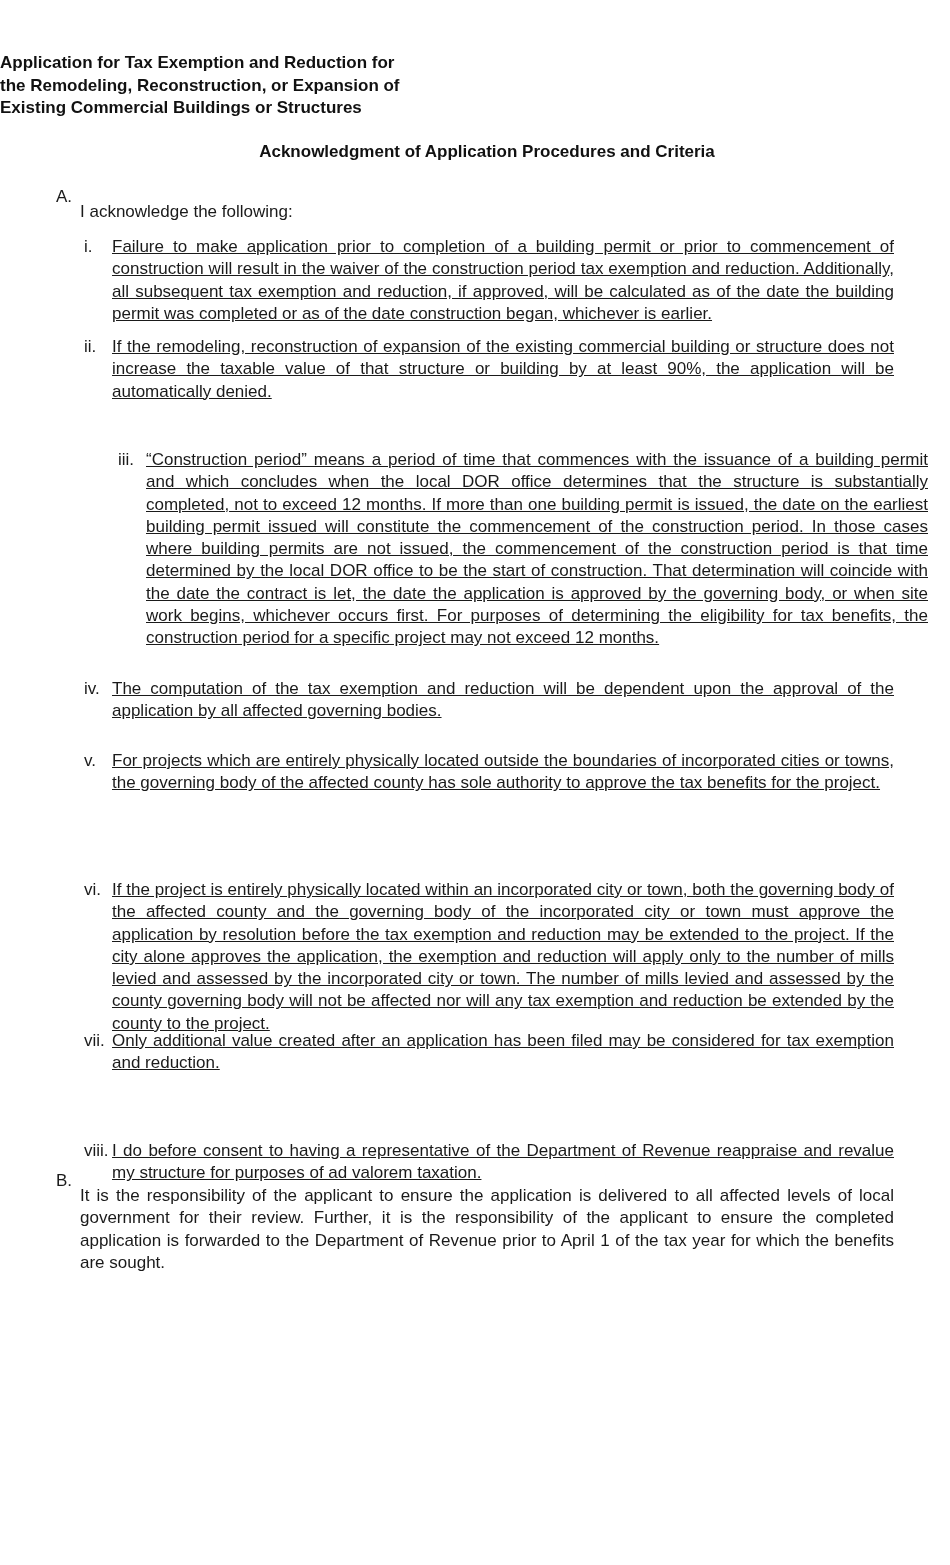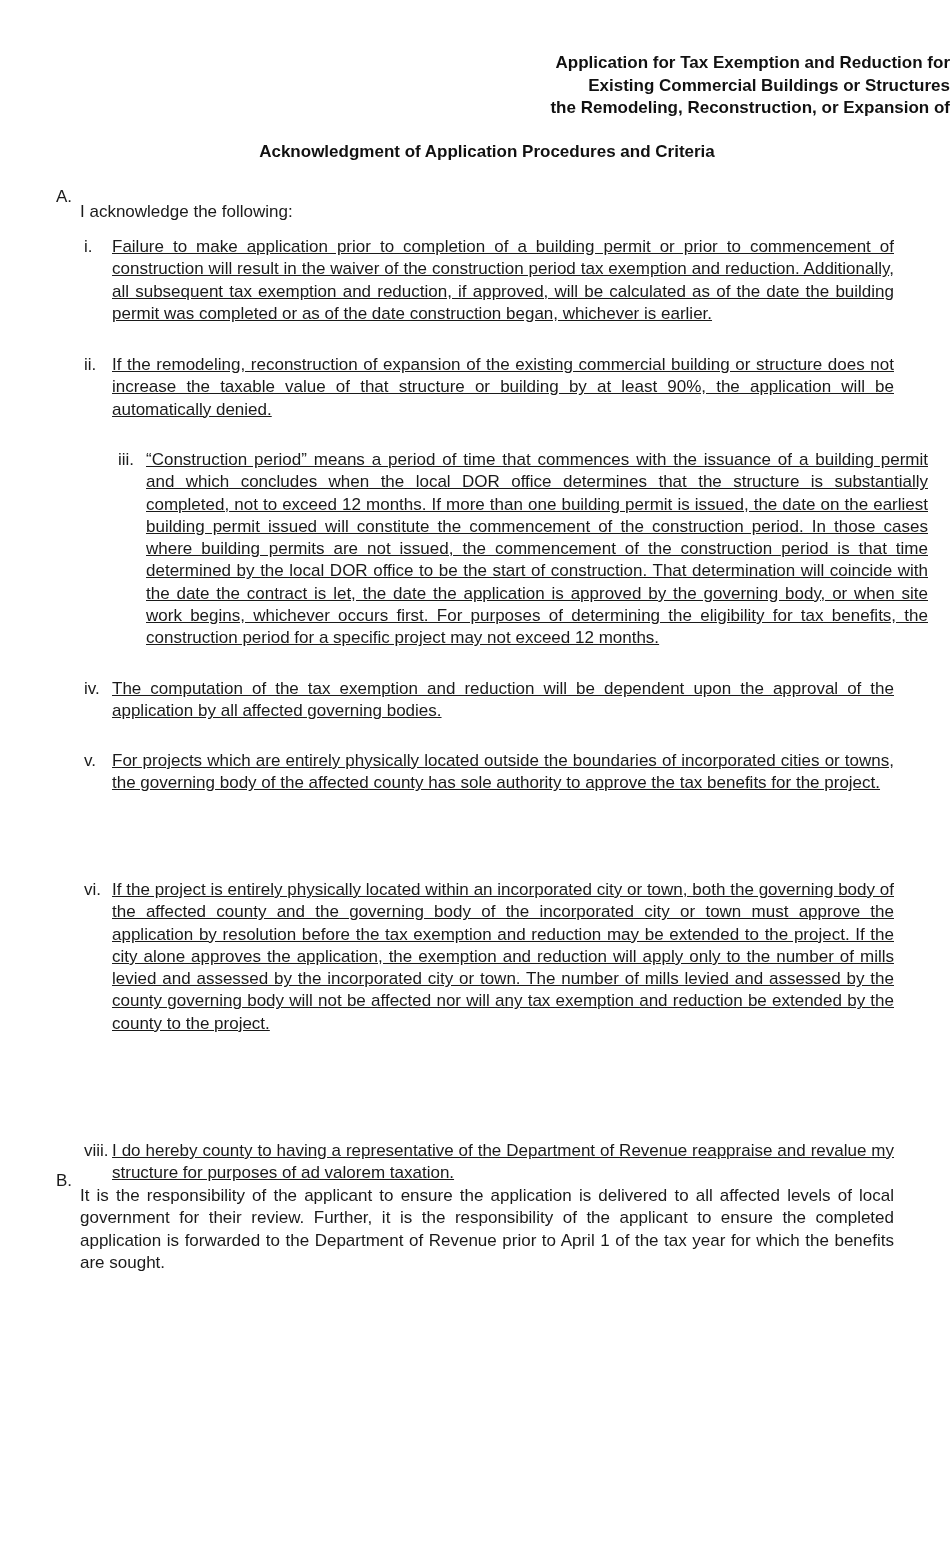--- a/index.html
+++ b/index.html
@@ -20,21 +20,21 @@
       left: 0;
       top: 0;
       width: 950px;
       height: 1565px;
     }
     .title-block {
       position: absolute;
       top: 52px;
       left: 0;
       width: 950px;
-      text-align: right;
+      text-align: left;
       font-weight: bold;
       font-size: 17px;
       line-height: 22.5px;
       color: #111;
     }
     .title-line { display: block; }
     .subtitle {
       position: absolute;
       top: 141px;
       left: 12px;
@@ -91,37 +91,37 @@
       top: 1170px;
     }
   </style>
 </head>
 <body>
 
 <div class="page">
 
   <div class="title-block">
     <span class="title-line">Application for Tax Exemption and Reduction for</span>
+    <span class="title-line">the Remodeling, Reconstruction, or Expansion of</span>
     <span class="title-line">Existing Commercial Buildings or Structures</span>
-    <span class="title-line">the Remodeling, Reconstruction, or Expansion of</span>
   </div>
 
   <div class="subtitle">Acknowledgment of Application Procedures and Criteria</div>
 
   <div class="section section-a-head">
     <span class="section-letter">A.</span>
     <span class="section-text">I acknowledge the following:</span>
   </div>
 
   <div class="item" style="top:236px;">
     <span class="item-num">i.</span>
     <span class="item-text">Failure to make application prior to completion of a building permit or prior to commencement of construction will result in the waiver of the construction period tax exemption and reduction. Additionally, all subsequent tax exemption and reduction, if approved, will be calculated as of the date the building permit was completed or as of the date construction began, whichever is earlier.</span>
   </div>
 
-  <div class="item" style="top:354px;">
+  <div class="item" style="top:336px;">
     <span class="item-num">ii.</span>
     <span class="item-text">If the remodeling, reconstruction of expansion of the existing commercial building or structure does not increase the taxable value of that structure or building by at least 90%, the application will be automatically denied.</span>
   </div>
 
   <div class="item" style="top:449px;margin-left:34px;">
     <span class="item-num">iii.</span>
     <span class="item-text">“Construction period” means a period of time that commences with the issuance of a building permit and which concludes when the local DOR office determines that the structure is substantially completed, not to exceed 12 months. If more than one building permit is issued, the date on the earliest building permit issued will constitute the commencement of the construction period. In those cases where building permits are not issued, the commencement of the construction period is that time determined by the local DOR office to be the start of construction. That determination will coincide with the date the contract is let, the date the application is approved by the governing body, or when site work begins, whichever occurs first. For purposes of determining the eligibility for tax benefits, the construction period for a specific project may not exceed 12 months.</span>
   </div>
 
   <div class="item" style="top:678px;">
@@ -132,24 +132,28 @@
   <div class="item" style="top:750px;">
     <span class="item-num">v.</span>
     <span class="item-text">For projects which are entirely physically located outside the boundaries of incorporated cities or towns, the governing body of the affected county has sole authority to approve the tax benefits for the project.</span>
   </div>
 
   <div class="item" style="top:845px;margin-top:34px;">
     <span class="item-num">vi.</span>
     <span class="item-text">If the project is entirely physically located within an incorporated city or town, both the governing body of the affected county and the governing body of the incorporated city or town must approve the application by resolution before the tax exemption and reduction may be extended to the project. If the city alone approves the application, the exemption and reduction will apply only to the number of mills levied and assessed by the incorporated city or town. The number of mills levied and assessed by the county governing body will not be affected nor will any tax exemption and reduction be extended by the county to the project.</span>
   </div>
 
+  <div class="item" style="top:1030px;">
+    <span class="item-num">vii.</span>
+    <span class="item-text">Only additional value created after an application has been filed may be considered for tax exemption and reduction.</span>
+  </div>
 
   <div class="item" style="top:1140px;">
     <span class="item-num">viii.</span>
-    <span class="item-text">I do hereby county to having a representative of the Department of Revenue reappraise and revalue my structure for purposes of ad valorem taxation.</span>
+    <span class="item-text">I do before consent to having a representative of the Department of Revenue reappraise and revalue my structure for purposes of ad valorem taxation.</span>
   </div>
 
   <div class="section section-b">
     <span class="section-letter">B.</span>
     <span class="section-text">It is the responsibility of the applicant to ensure the application is delivered to all affected levels of local government for their review. Further, it is the responsibility of the applicant to ensure the completed application is forwarded to the Department of Revenue prior to April 1 of the tax year for which the benefits are sought.</span>
   </div>
 
 </div>
 
 </body></html>

